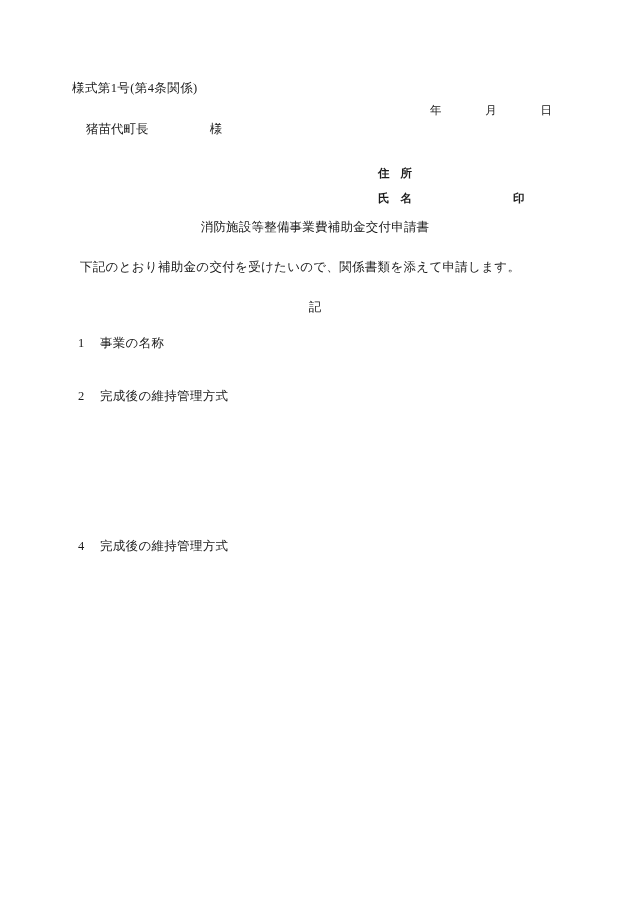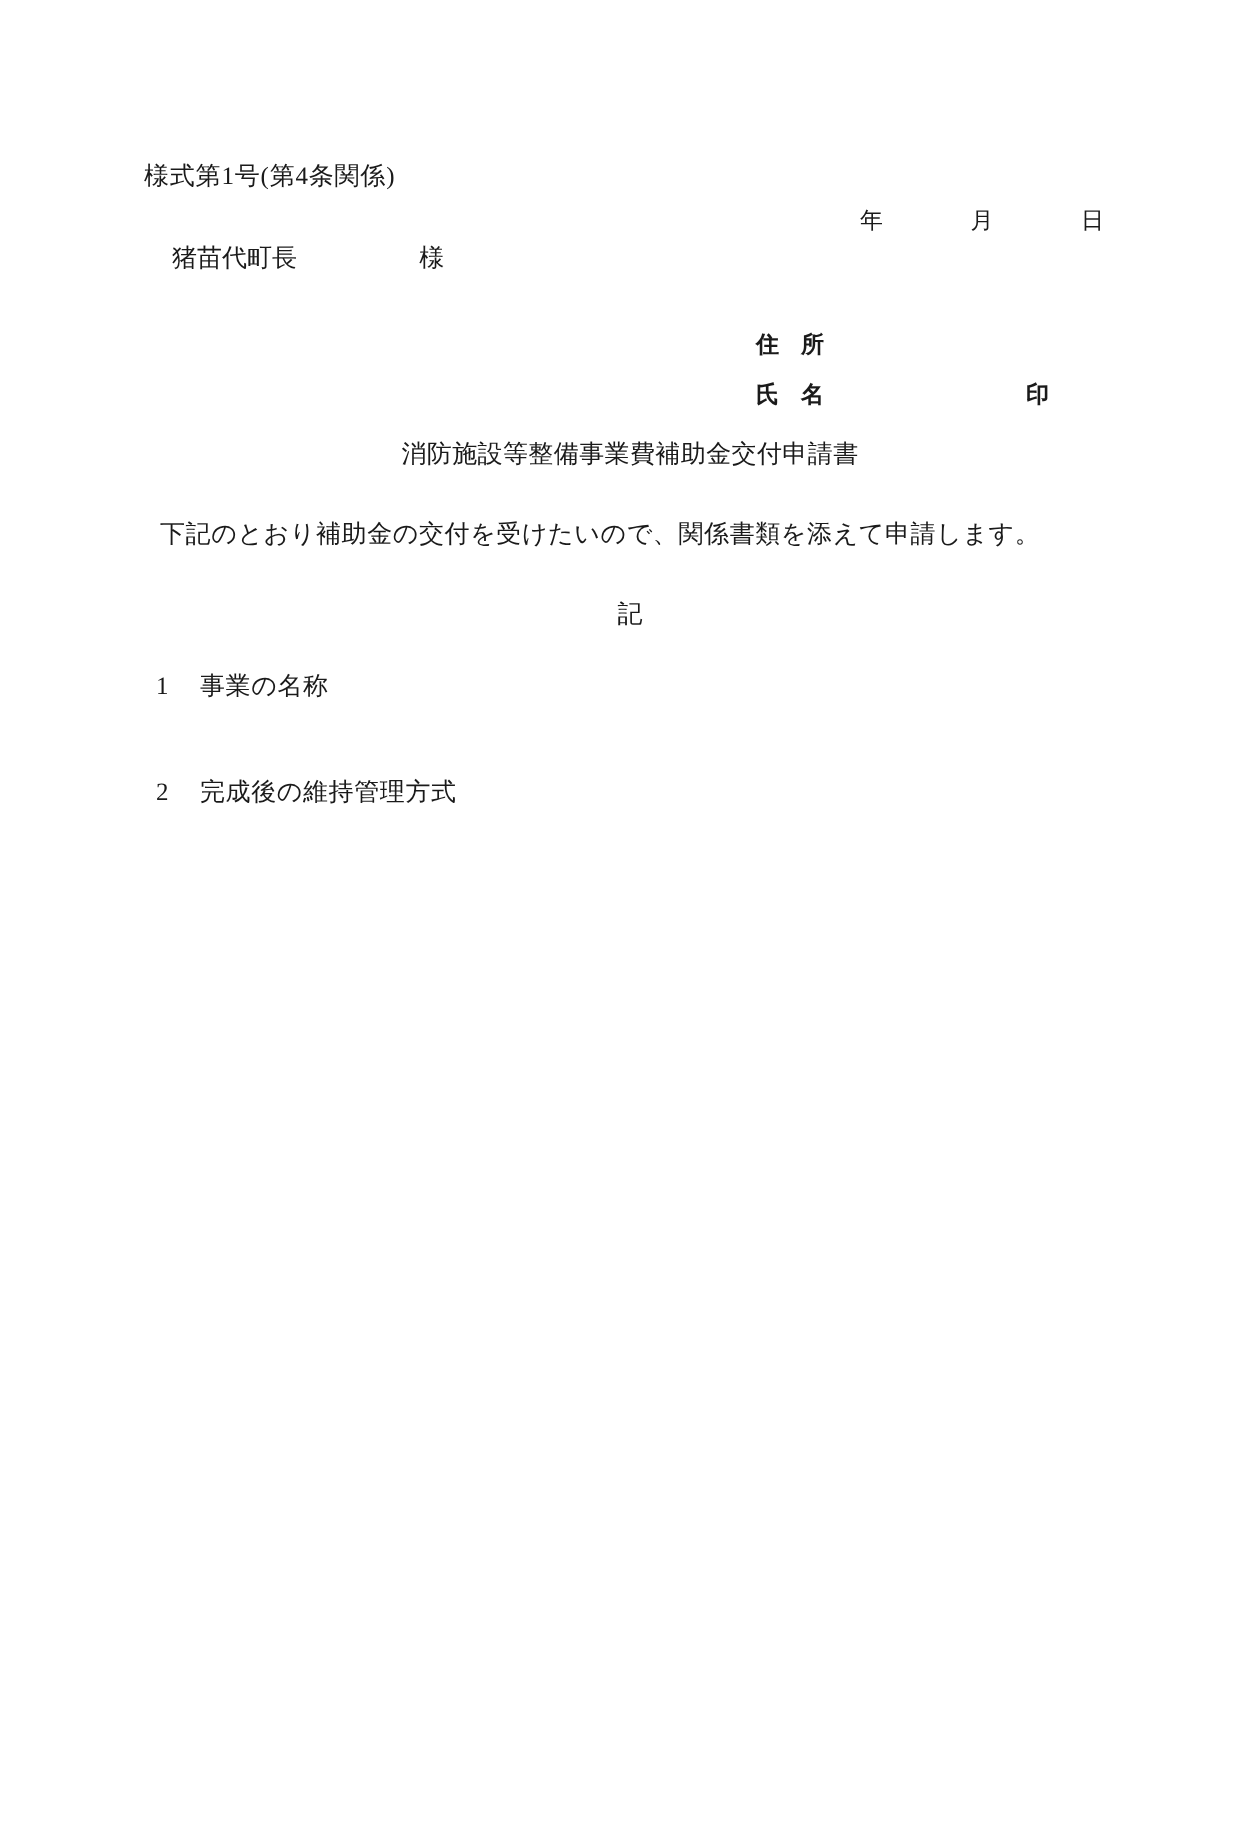--- a/index.html
+++ b/index.html
@@ -180,15 +180,18 @@
   <div class="items">
     <div class="item">
       <span class="num">1</span><span class="txt">事業の名称</span>
     </div>
     <div class="sp-1"></div>
     <div class="item">
       <span class="num">2</span><span class="txt">完成後の維持管理方式</span>
     </div>
     <div class="sp-2"></div>
     <div class="sp-3"></div>
+    <div class="item">
+      <span class="num">4</span><span class="txt">完成後の維持管理方式</span>
+    </div>
   </div>
 
 </div>
 
 </body></html>

